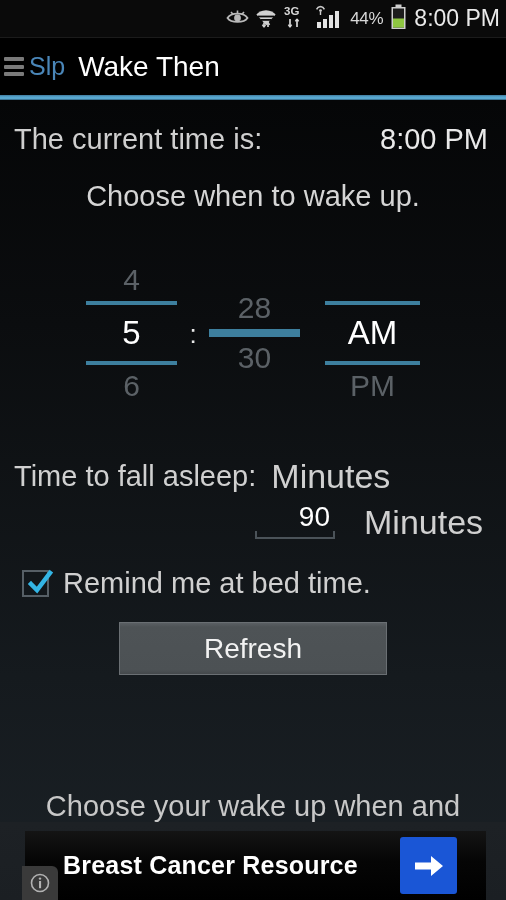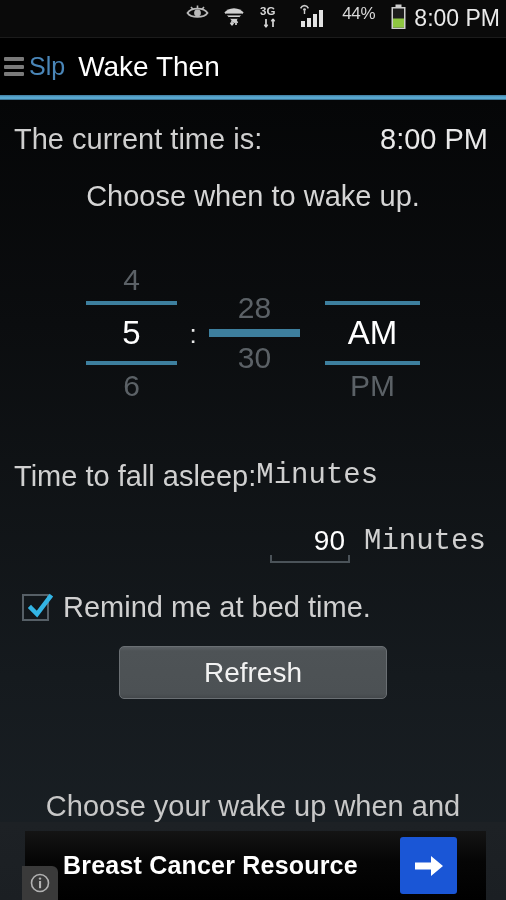--- a/index.html
+++ b/index.html
@@ -12,21 +12,21 @@
   }
 
   
   #status-bar{
     height:38px; width:100%;
     background:#0a0a0a;
     display:flex; align-items:center; justify-content:flex-end;
     padding-right:6px;
     border-bottom:1px solid #1b1b1b;
   }
-  .sb-icons{ display:flex; gap:14px; }
+  .sb-icons{ display:flex; align-items:center; gap:6px; }
   .sb-ico{ display:block; }
   .sb-batt-pct{
     color:#d8d8d8; font-size:17px; letter-spacing:-0.3px;
     margin-left:1px; margin-right:1px;
   }
   .sb-clock{
     color:#eaeaea; font-size:23px; letter-spacing:0px;
     margin-left:7px; font-weight:400;
   }
 
@@ -96,40 +96,40 @@
     font-size:33px; color:#ffffff; height:56px;
     display:flex; align-items:center; justify-content:center; width:100%;
   }
   .tp-gap{ width:32px; display:flex; align-items:center; justify-content:center;}
   .tp-colon{
     color:#e8e8e8; font-size:26px; position:relative; top:1px;
   }
 
   
   .set-row{
-    display:flex; 
-    padding:0 14px; margin-top:32px;
+    display:flex; align-items:flex-end;
+    padding:0 14px; margin-top:8px;gap:15px;
   }
   #settings-block{ margin-top:52px; }
   .set-label{ color:#d0d0d0; font-size:29px; line-height:34px; }
   .num-field{
     width:80px; margin-left:auto; margin-right:14px;
     position:relative; height:38px;
   }
   .num-field .val{
     color:#ffffff; font-size:28px; text-align:right;
     padding-right:5px; line-height:32px; display:block;
   }
   .num-field .edt{
     position:absolute; left:0; right:0; bottom:0; height:8px;
     border-bottom:2px solid #4b5359;
     border-left:2px solid #4b5359;
     border-right:2px solid #4b5359;
   }
-  .set-unit{ color:#d0d0d0; font-size:29px; line-height:34px; width:128px;font-family:Liberation Mono, monospace;}
+  .set-unit{ color:#d0d0d0; font-size:34px; line-height:34px; width:128px;}
 
   
   #remind-row{
     display:flex; align-items:center;
     padding-left:22px; margin-top:28px;
   }
   #remind-box{
     width:27px; height:27px;
     border:2px solid #565f66;
     background:#12171b;
@@ -139,21 +139,21 @@
   #remind-label{
     color:#d0d0d0; font-size:29px; margin-left:14px;
   }
 
   
   #refresh-wrap{ display:flex; justify-content:center; margin-top:22px; }
   #refresh-button{
     width:268px; height:53px;
     background:linear-gradient(to bottom,#5a5f63 0%,#4e5356 8%,#4c5154 92%,#44484b 100%);
     border:1px solid #6a6f73;
-    border-radius:5px;
+    border-radius:0;
     color:#f2f2f2; font-size:28px;
     display:flex; align-items:center; justify-content:center;
     font-family:"Liberation Sans", sans-serif;
   }
 
   
   #desc-clip{
     position:absolute; left:0; right:0; top:793px; height:32px;
     overflow:hidden;
   }

